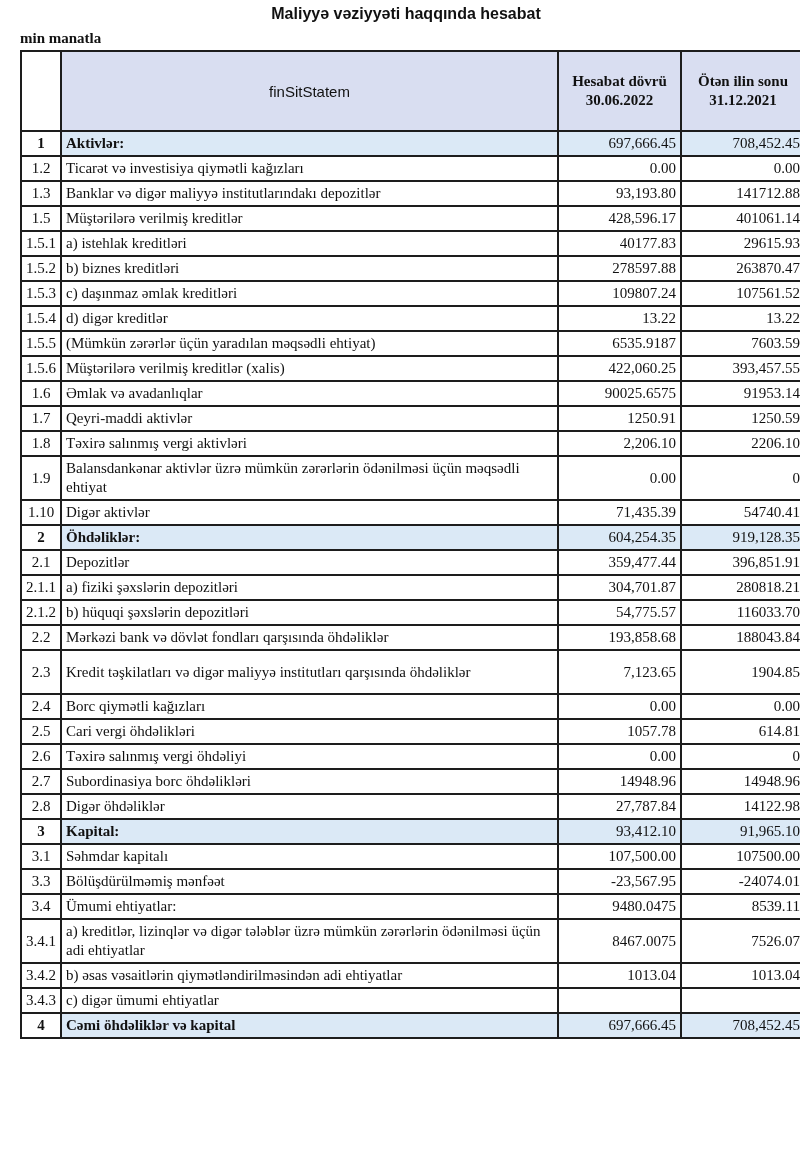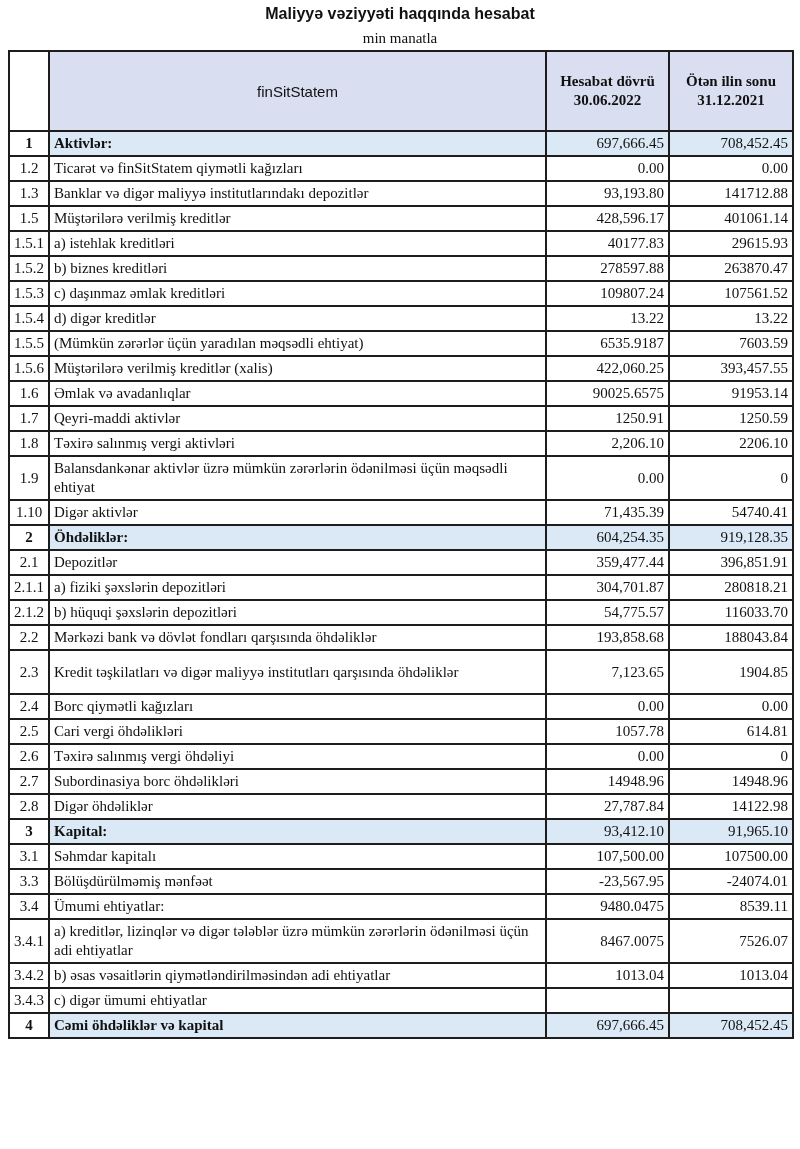--- a/index.html
+++ b/index.html
@@ -12,33 +12,33 @@
   html,body{margin:0;padding:0;}
   body{
     width:800px;
     height:1149px;
     background:#ffffff;
     color:var(--text-c);
     font-family:"Liberation Serif","DejaVu Serif",serif;
   }
   .page{
     width:800px;
-    padding:5px 8px 0 8px;
+    padding:5px 8px 0 20px;
   }
   .doc-title{
     text-align:center;
     font-family:"Liberation Sans","DejaVu Sans",sans-serif;
     font-weight:bold;
     font-size:16px;
     line-height:18px;
     margin:0 0 6px 0;
   }
   .unit-note{
-    text-align:center;
-    font-weight:normal;
+    text-align:left;
+    font-weight:bold;
     font-size:15px;
     line-height:18px;
     margin:0 0 3px 0;
   }
   table.fin{
     border-collapse:collapse;
     table-layout:fixed;
     width:784px;
   }
   table.fin td, table.fin th{
@@ -105,21 +105,21 @@
     </thead>
     <tbody>
         <tr class="section">
           <td class="c-no">1</td>
           <td class="c-label">Aktivlər:</td>
           <td class="c-v">697,666.45</td>
           <td class="c-v">708,452.45</td>
         </tr>
         <tr>
           <td class="c-no">1.2</td>
-          <td class="c-label">Ticarət və finSitStatem qiymətli kağızları</td>
+          <td class="c-label">Ticarət və investisiya qiymətli kağızları</td>
           <td class="c-v">0.00</td>
           <td class="c-v">0.00</td>
         </tr>
         <tr>
           <td class="c-no">1.3</td>
           <td class="c-label">Banklar və digər maliyyə institutlarındakı depozitlər</td>
           <td class="c-v">93,193.80</td>
           <td class="c-v">141712.88</td>
         </tr>
         <tr>

